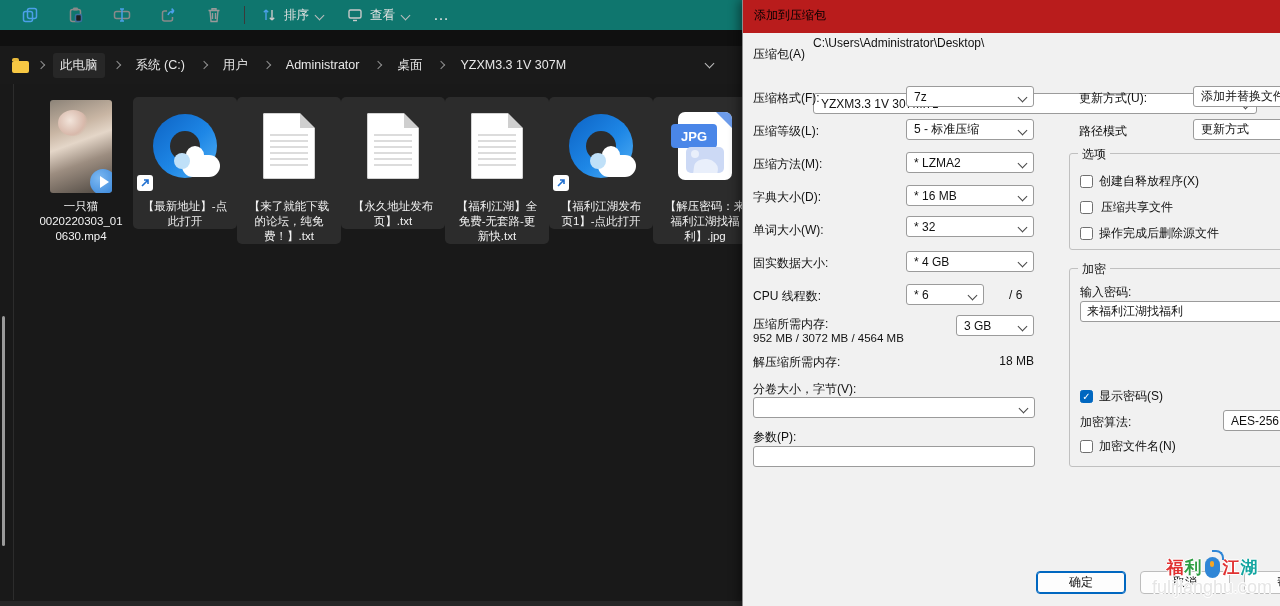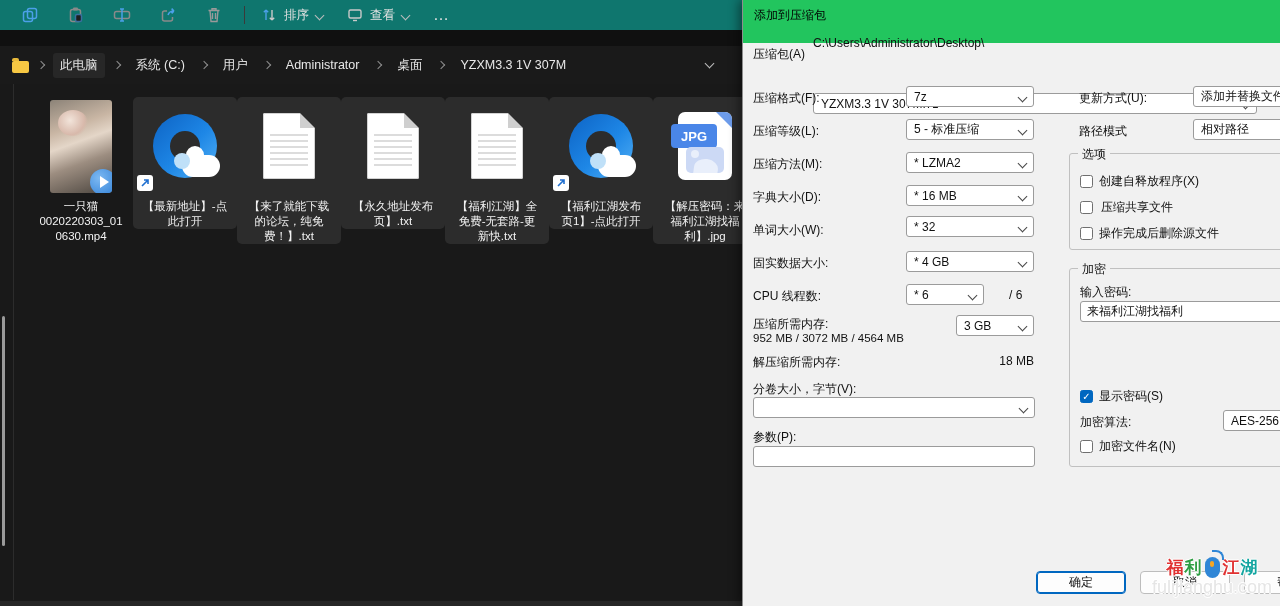--- a/index.html
+++ b/index.html
@@ -72,21 +72,21 @@
   .jpgimg::before{content:"";position:absolute;left:5px;top:3px;width:8px;height:8px;border-radius:50%;background:#e9effb;}
   .jpgimg::after{content:"";position:absolute;left:8px;bottom:-4px;width:24px;height:18px;background:#e9effb;
            border-radius:50% 50% 0 0;transform:rotate(8deg);}
   .vseparator{position:absolute;left:13px;top:84px;bottom:6px;width:1px;background:#2c2c2c;}
   .lscroll{position:absolute;left:2px;top:316px;width:3px;height:230px;background:#9a9a9a;border-radius:2px;}
   .bottomstrip{position:absolute;left:0;bottom:0;width:742px;height:5px;background:#262626;}
   
   .dialog{position:absolute;left:742px;top:0;width:538px;height:606px;background:#f1f1f1;
           border-left:1px solid #8d8d8d;box-shadow:-3px 0 10px rgba(0,0,0,.45);box-sizing:border-box;
           color:#111;font-size:12px;overflow:hidden;}
-  .titlebar{position:absolute;left:0;top:0;width:100%;height:43px;background:#22c55e;}
+  .titlebar{position:absolute;left:0;top:0;width:100%;height:33px;background:#b91c1c;}
   .titlebar .t{position:absolute;left:11px;top:7px;font-size:12px;color:#000;}
   .lbl{position:absolute;white-space:nowrap;color:#111;}
   .combo{position:absolute;height:21px;background:#fff;border:1px solid #9b9b9b;border-radius:3px;
          display:flex;align-items:center;padding:0 20px 0 7px;box-sizing:border-box;white-space:nowrap;overflow:hidden;}
   .combo .cv{pointer-events:none;}
   .combo .chev{position:absolute;right:7px;top:7px;}
   .textinput{position:absolute;height:21px;background:#fff;border:1px solid #9b9b9b;border-radius:3px;
          display:flex;align-items:center;padding:0 6px;box-sizing:border-box;white-space:nowrap;overflow:hidden;}
   .groupbox{position:absolute;border:1px solid #c0c0c0;border-radius:3px;}
   .grouplabel{position:absolute;background:#f1f1f1;padding:0 4px;white-space:nowrap;}
@@ -360,21 +360,21 @@
   <span class="lbl" style="left:10px;top:429px;">参数(P):</span>
   <div class="textinput" style="left:10px;top:446px;width:282px;"></div>
 
   <span class="lbl" style="left:336px;top:90px;">更新方式(U):</span>
   <div class="combo" style="left:450px;top:86px;width:120px;">
     <span class="cv">添加并替换文件</span>
   </div>
 
   <span class="lbl" style="left:336px;top:123px;">路径模式</span>
   <div class="combo" style="left:450px;top:119px;width:120px;">
-    <span class="cv">相对路径</span>
+    <span class="cv">更新方式</span>
   </div>
 
   <div class="groupbox" style="left:326px;top:153px;width:230px;height:95px;">
     <span class="grouplabel" style="left:8px;top:-8px;">选项</span>
   </div>
   <span class="cbrow" style="left:337px;top:173px;">
     <span class="cb"></span>
     <span>创建自释放程序(X)</span>
   </span>
   <span class="cbrow" style="left:337px;top:199px;gap:8px;">

